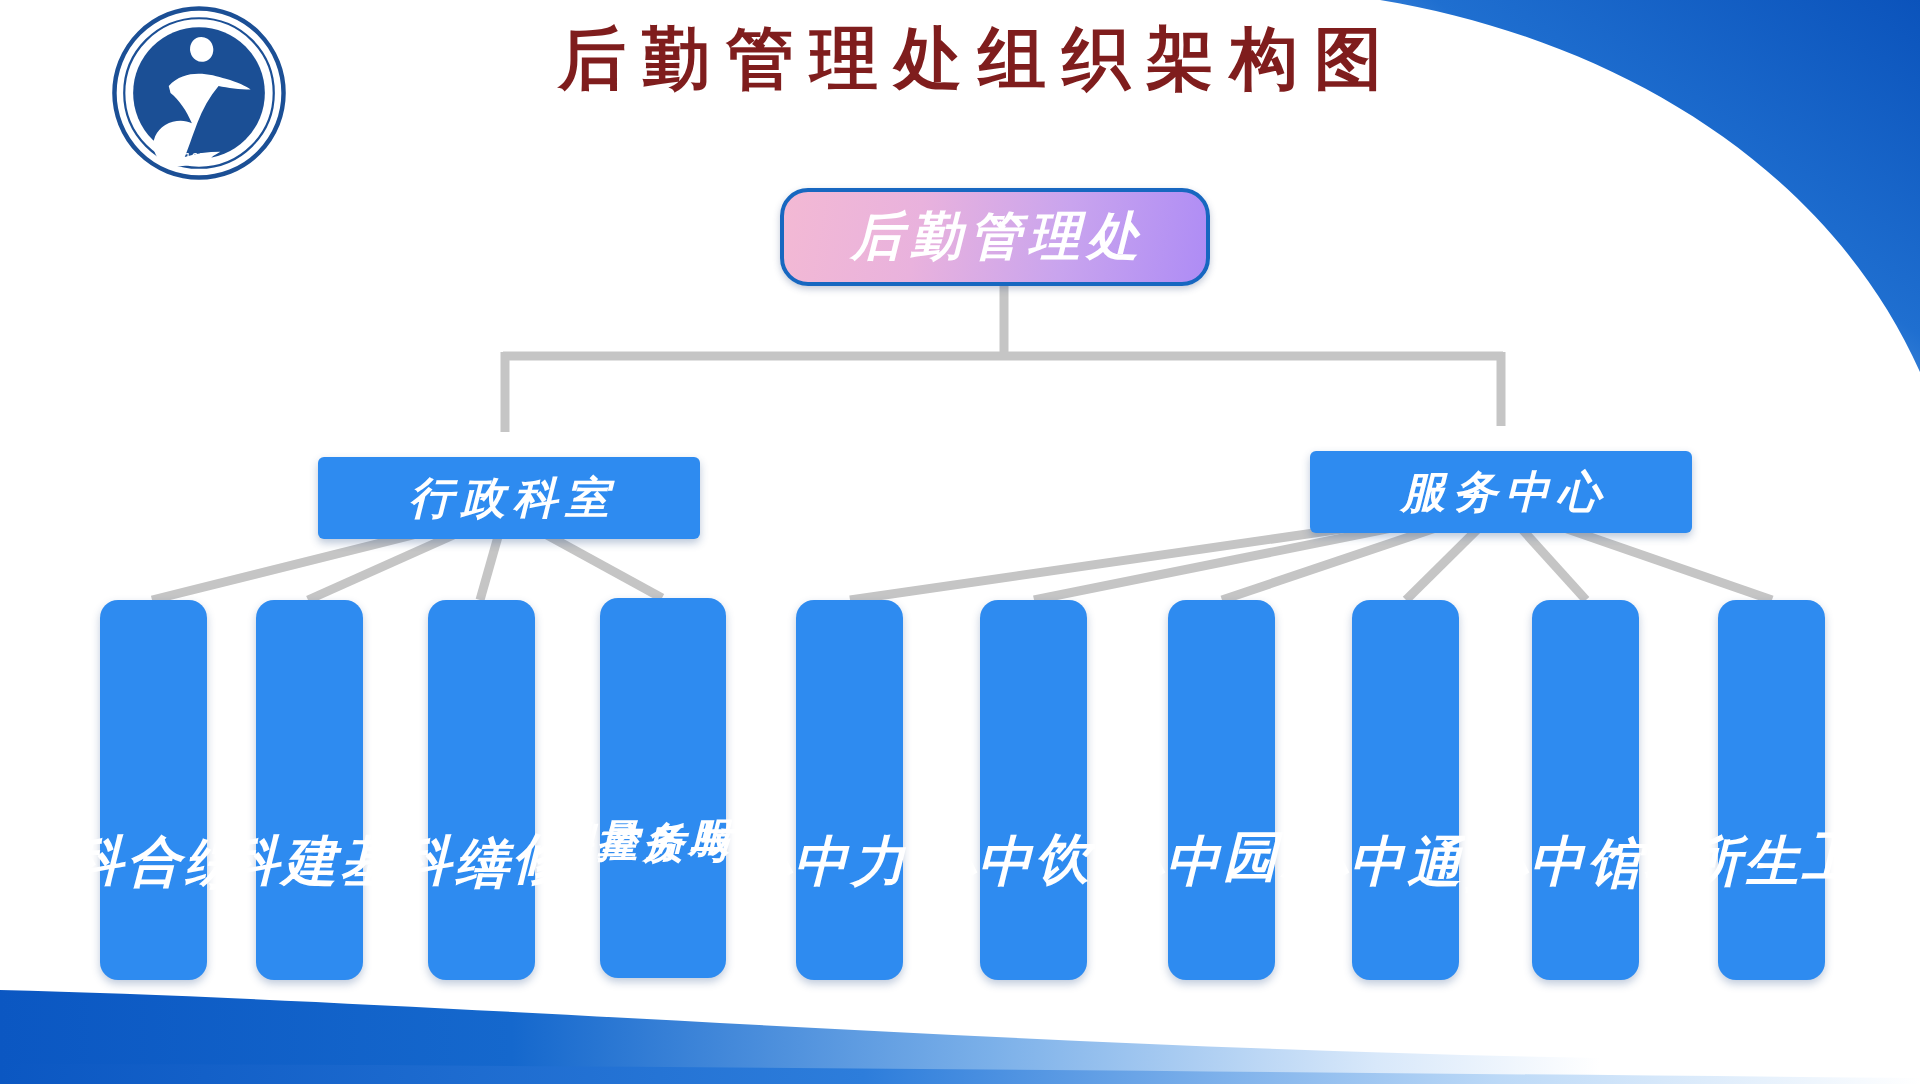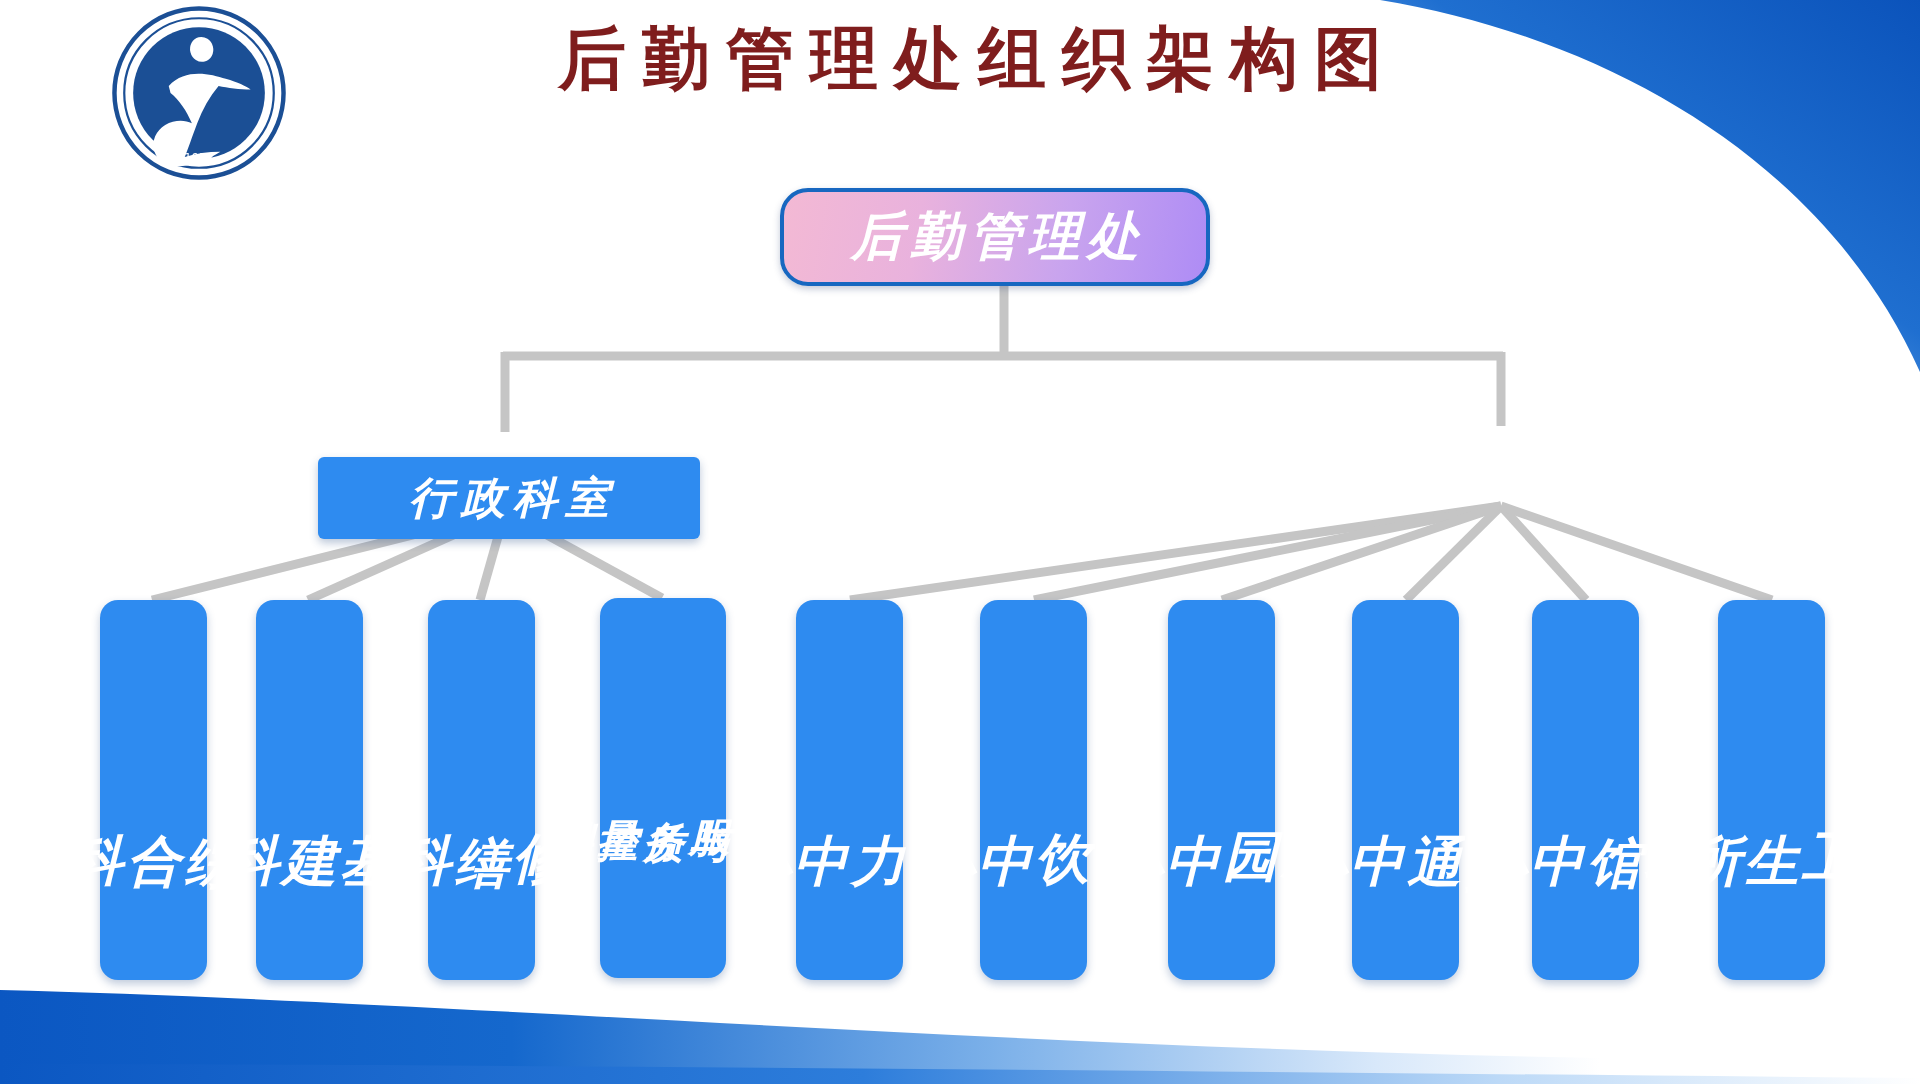--- a/index.html
+++ b/index.html
@@ -233,20 +233,23 @@
   </svg>
 
   <div class="node node-root">
     <span>后勤管理处</span>
   </div>
 
   <div class="node node-branch admin">
     <span>行政科室</span>
   </div>
 
+  <div class="node node-branch service">
+    <span>服务中心</span>
+  </div>
 
   <div class="node node-leaf leaf-pos-0">
     <span class="leaf-text">综
 合
 科</span>
   </div>
   <div class="node node-leaf leaf-pos-1">
     <span class="leaf-text">基
 建
 科</span>

